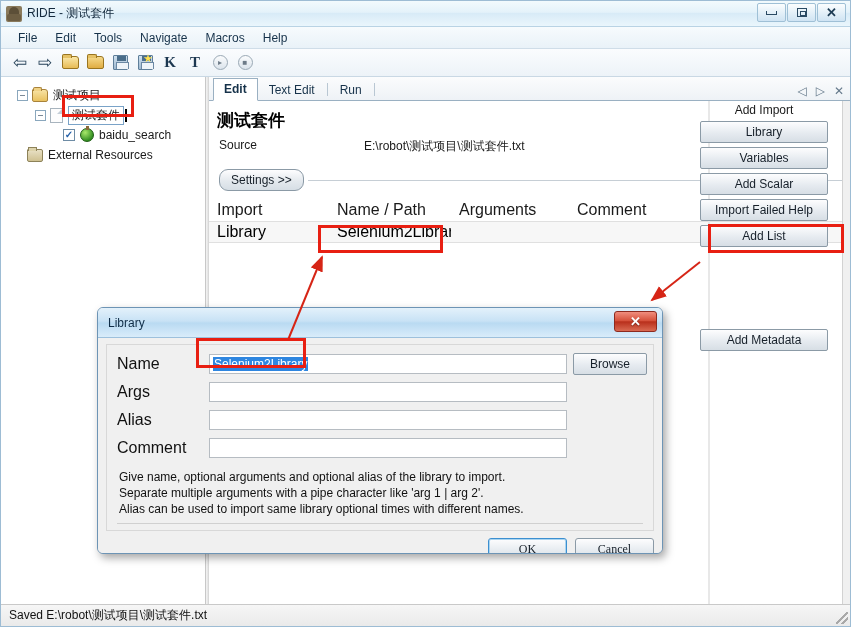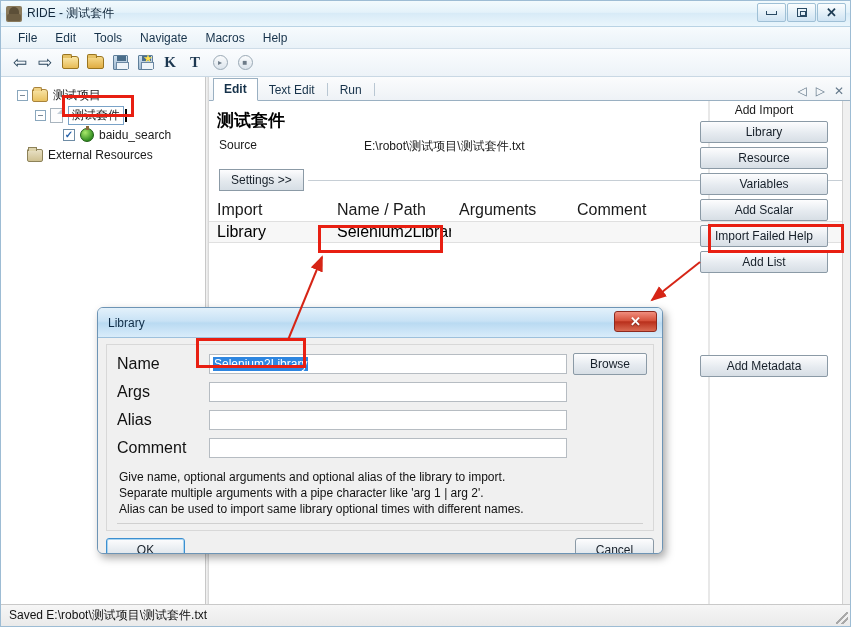--- a/index.html
+++ b/index.html
@@ -360,21 +360,21 @@
     padding: 14px 0 0 10px;
     display: flex;
     align-items: center;
   }
   .settings-btn {
     border: 1px solid #8b9aa6;
     background: linear-gradient(to bottom,#fdfdfe,#e4e9ee 55%,#d6dee5);
     padding: 3px 11px;
     font-size: 12px;
     color: #17202a;
-    border-radius: 0;
+    border-radius: 9px;
   }
   .settings-line {
     flex: 1 1 auto;
     height: 1px;
     background: #c6ced5;
     margin-left: 4px;
     margin-right: 8px;
   }
 
   
@@ -554,22 +554,23 @@
     padding: 7px 4px 4px 6px;
     font-size: 12px;
     line-height: 16px;
     color: #111;
   }
   .hr-line { height:1px; background:#d0d0d0; margin: 2px 4px 0 4px; }
   .dlg-footer {
     flex: 0 0 auto;
     padding: 7px 0 9px 0;
     display: flex;
-    justify-content: space-between;
-    gap: 28px;
+    justify-content: flex-end;
+    gap: 8px;
+    font-family: Liberation Serif, serif;
   }
   .dlg-btn {
     width: 79px; height: 23px;
     border: 1px solid #8b9aa6;
     background: linear-gradient(to bottom,#fdfdfe,#e6ebf0 55%,#d7dee5);
     border-radius: 3px;
     font-size: 12px;
     display: flex;
     align-items: center;
     justify-content: center;
@@ -737,21 +738,20 @@
             <div class="grid-cell c-comment"></div>
           </div>
         </div>
 
         <div class="mid-rail"></div>
         <div class="right-rail"></div>
 
         <div class="side-buttons">
           <div class="side-title">Add Import</div>
           <div class="side-btn">Library</div>
-          <div class="side-btn">Resource</div>
           <div class="side-btn">Variables</div>
           <div class="side-btn">Add Scalar</div>
           <div class="side-btn">Import Failed Help</div>
           <div class="side-btn">Add List</div>
           <div class="side-gap"></div>
           <div class="side-btn">Add Metadata</div>
         </div>
       </div>
     </div>
   </div>

